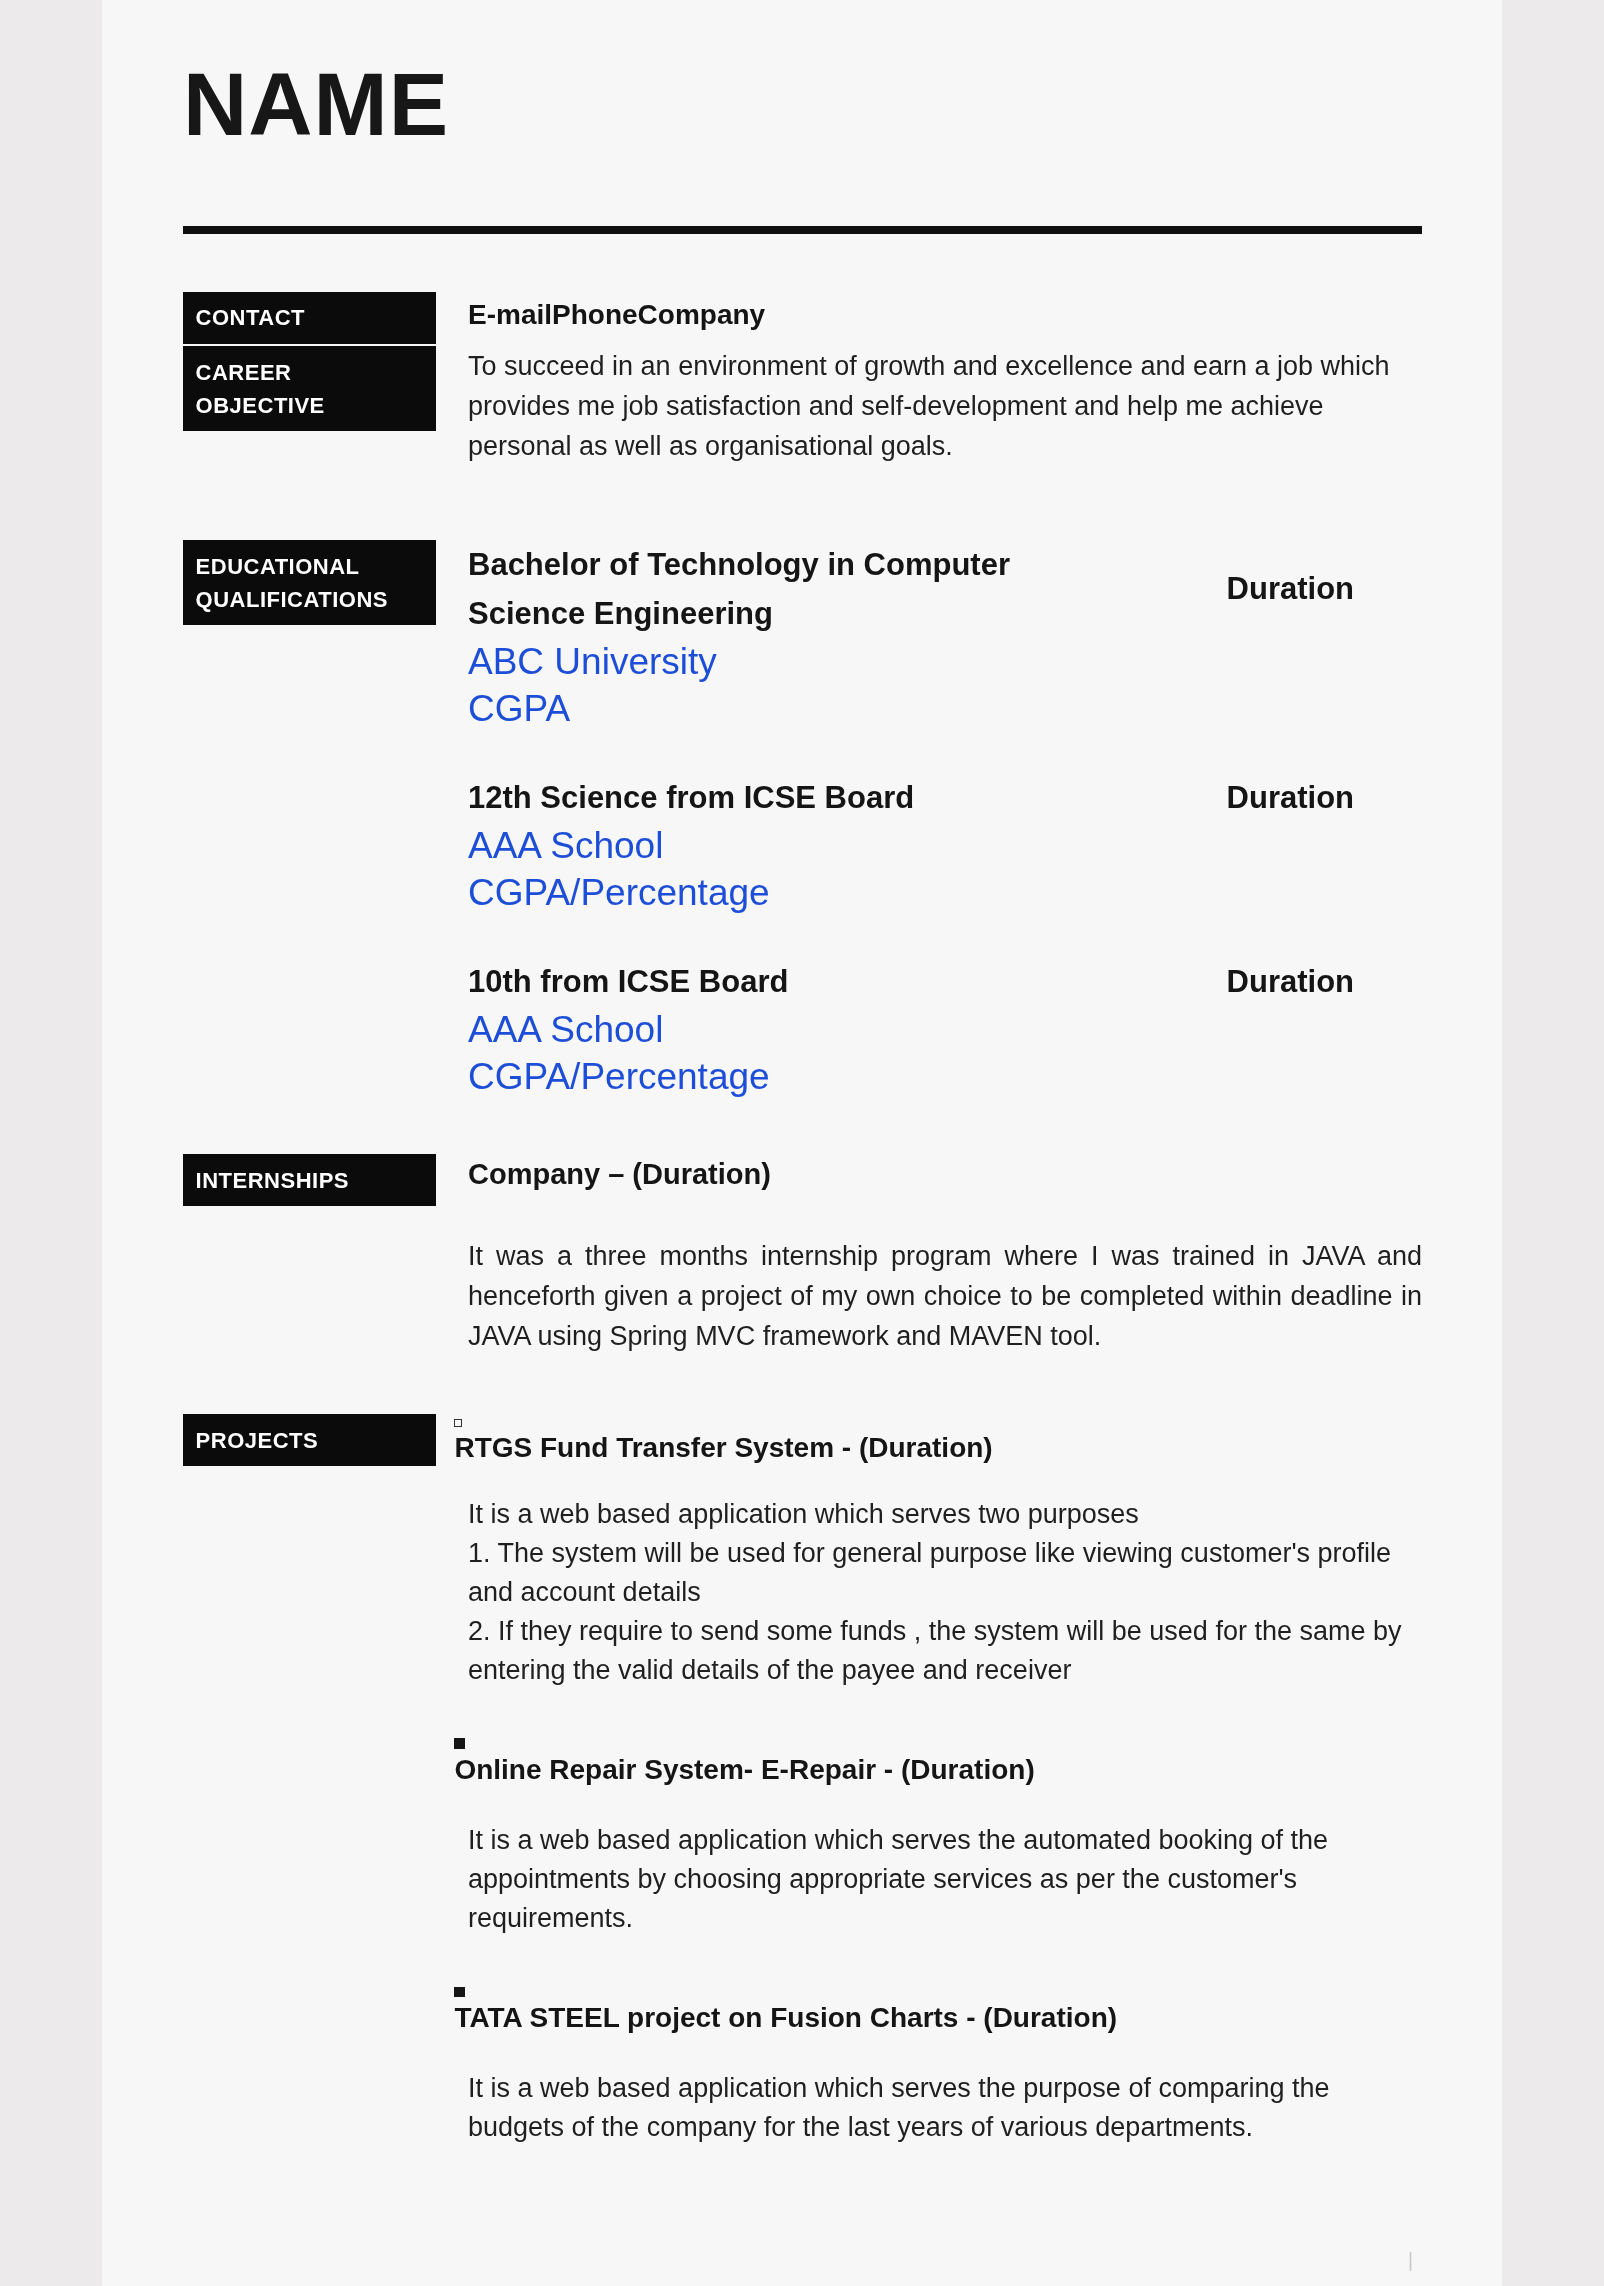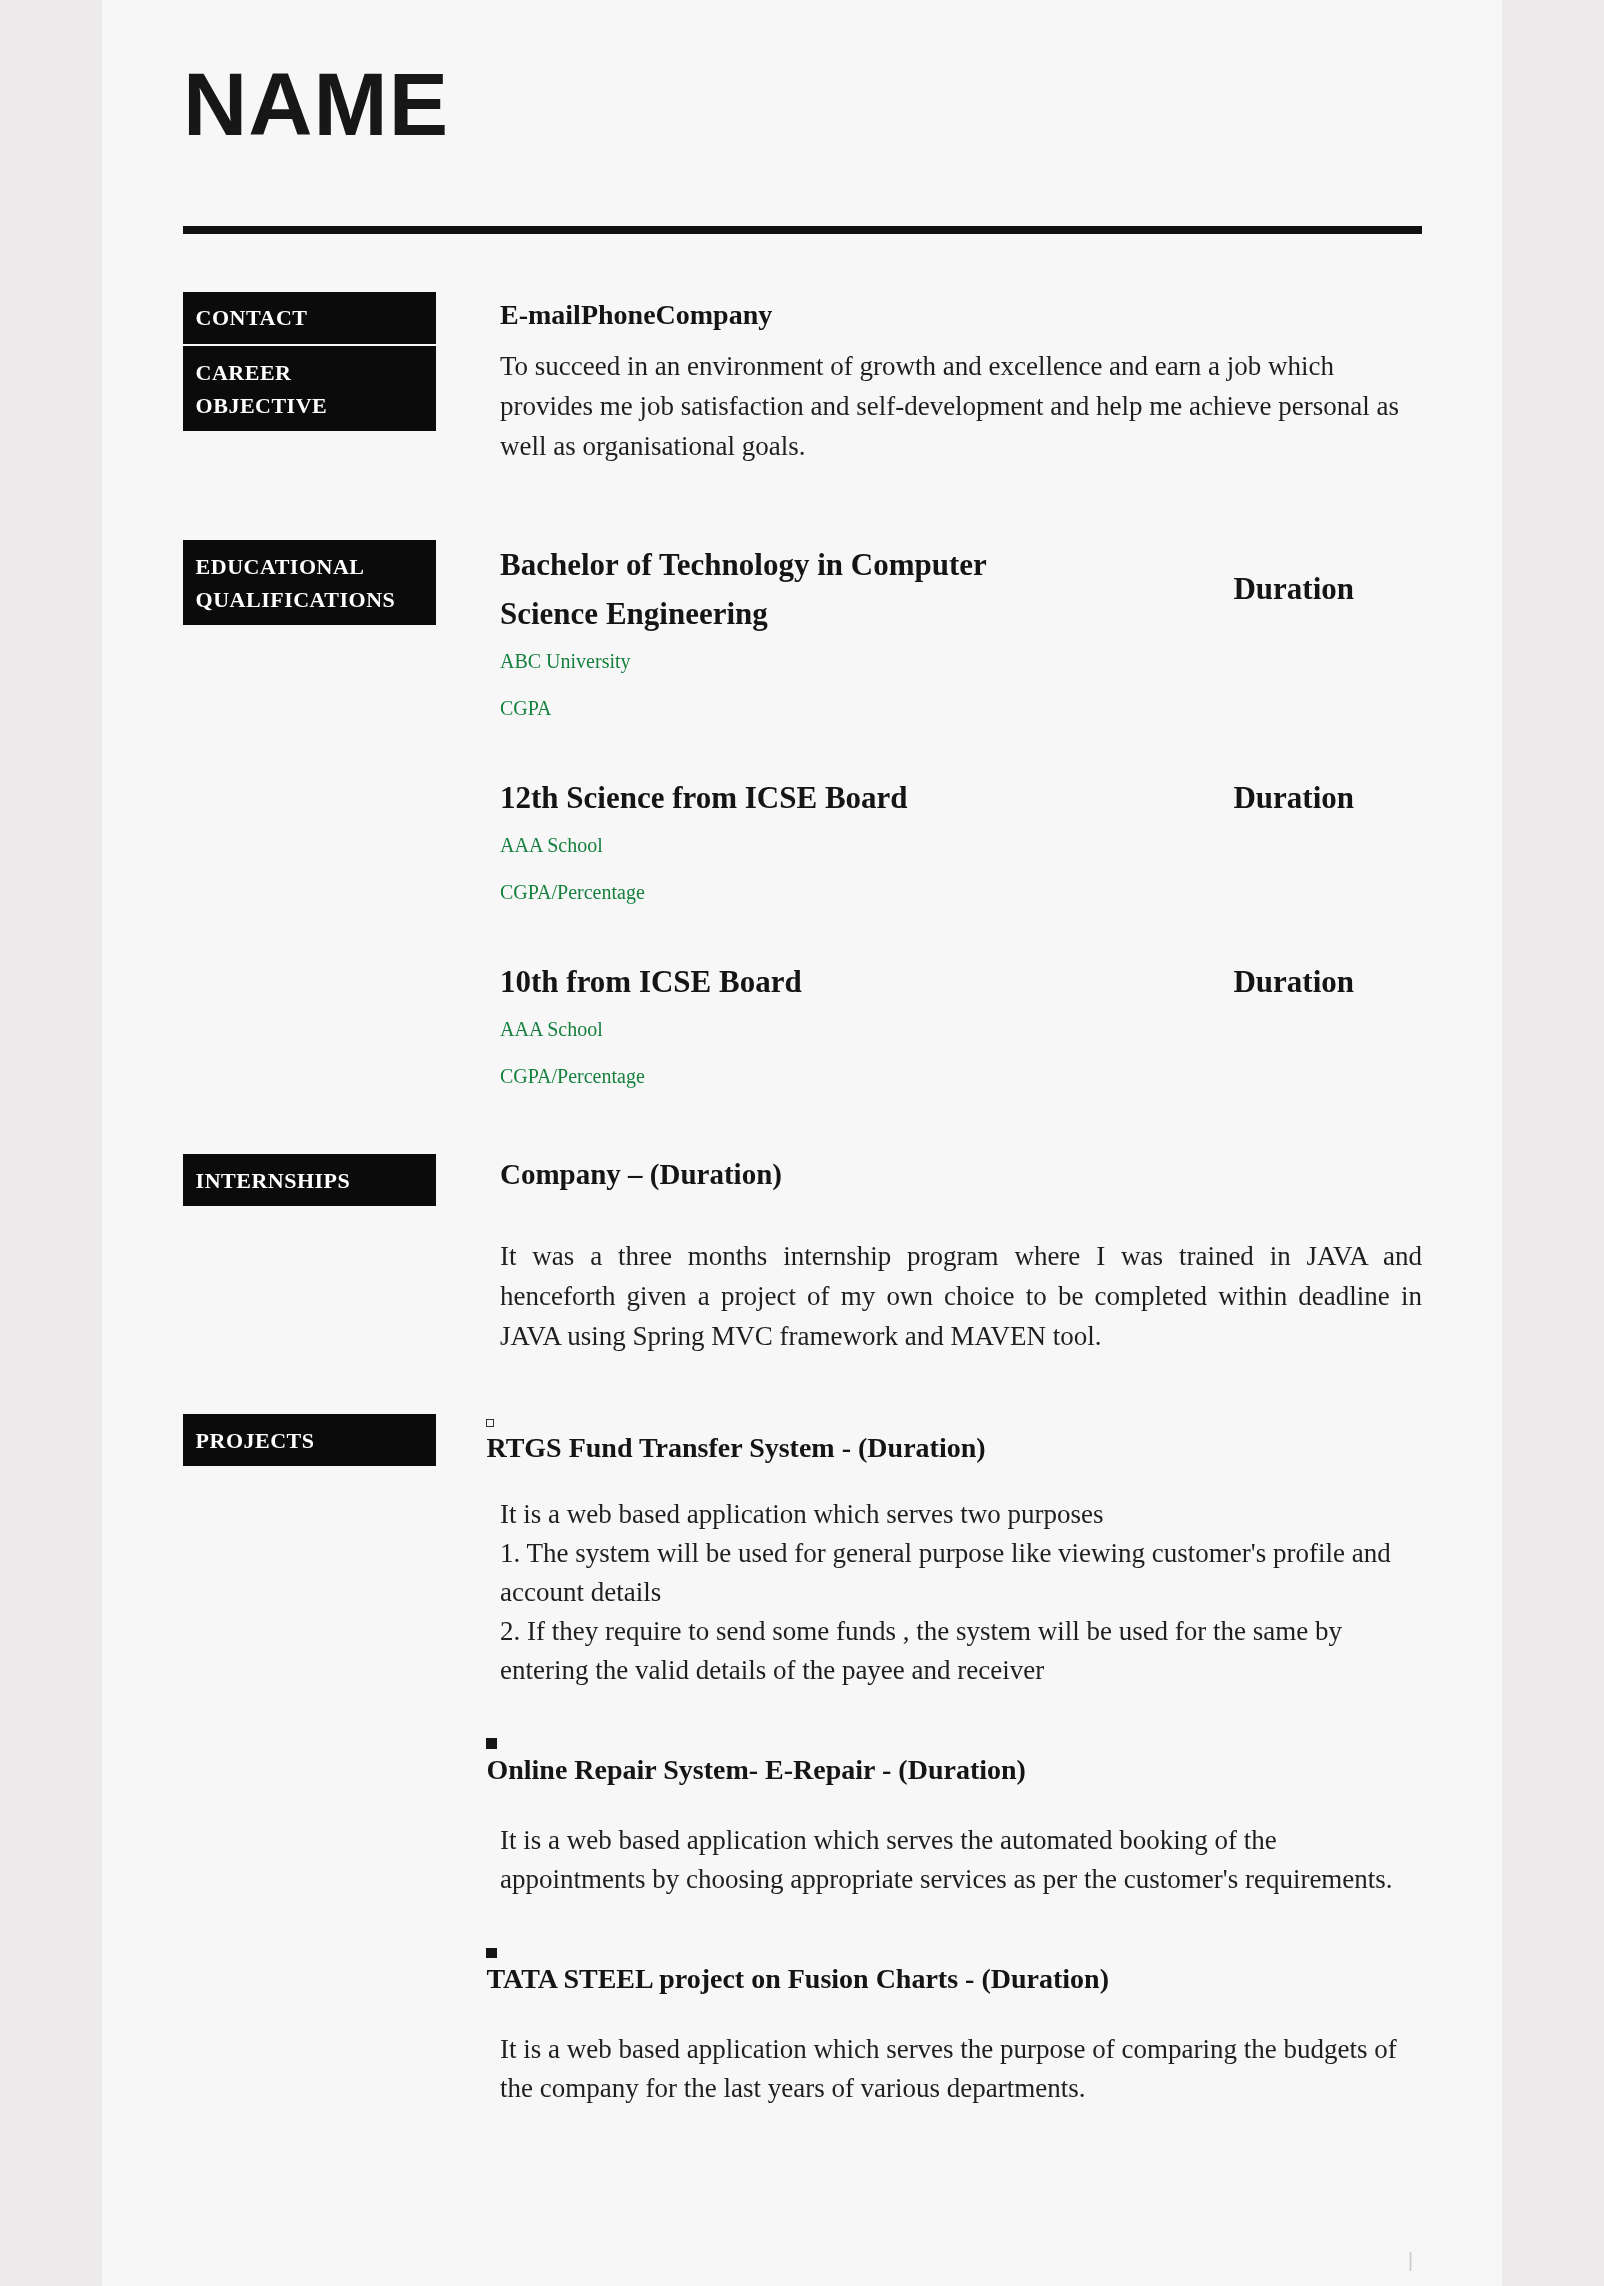--- a/index.html
+++ b/index.html
@@ -11,41 +11,41 @@
     margin:0 auto;
     background:#f7f7f7;
     padding:56px 80px 39px 81px;
     overflow:hidden;
   }
   
   .name-heading { font-size:89px; font-weight:bold; letter-spacing:1px; color:#171717; line-height:1.1; }
   .rule { margin-top:72px; height:7.8px; background:#101010; width:100%; }
 
   
-  .row { display:grid; grid-template-columns:253px 1fr; column-gap:64px; align-items:start;font-family:Liberation Serif, serif; }
+  .row { display:grid; grid-template-columns:253px 1fr; column-gap:32px; align-items:start; }
   .label-box {
     background:#0b0b0b; color:#ffffff;
     font-weight:bold; font-size:22px; letter-spacing:0.5px;
     line-height:33px; padding:9.7px 43px 9.7px 12.6px;
     width:253px;
   }
 
   .section-contact { margin-top:58px; }
   .contact-block { margin-left:auto; margin-right:101px; display:flex; align-items:flex-start; }
   .contact-item { font-weight:bold; font-size:28px; line-height:45px; color:#141414; }
 
   .section-career { margin-top:1.9px; }
   .objective-text { font-size:27px; line-height:40px; color:#1f1f1f; }
 
   .section-education { margin-top:74px; }
   .edu-entry + .edu-entry { margin-top:41px; }
   .edu-head { display:flex; justify-content:space-between; align-items:center; }
   .edu-title { font-weight:bold; font-size:31px; line-height:49px; color:#151515; max-width:582px; }
   .edu-duration { font-weight:bold; font-size:31px; line-height:49px; color:#151515; margin-right:68px; white-space:nowrap; }
-  .edu-inst, .edu-score { font-size:20px; line-height:47px; color:#15803d; }
+  .edu-inst, .edu-score { font-size:37px; line-height:47px; color:#1d4ed8; }
 
   .section-internships { margin-top:54px; }
   .intern-company { font-weight:bold; font-size:29px; line-height:41px; color:#151515; }
   .intern-desc { margin-top:41px; font-size:27px; line-height:40px; text-align:justify; color:#1f1f1f; }
 
   .section-projects { margin-top:58px; }
   .project-entry .project-title-row { display:flex; margin-left:-13.6px;flex-direction:column; }
   .project-title { font-weight:bold; font-size:28px; line-height:41px; color:#151515; }
   .bullet { flex:0 0 auto; margin-right:21.3px; }
   .bullet-hollow { width:7.8px; height:7.8px; border:1.9px solid #333; background:transparent; margin-top:4.9px; }

